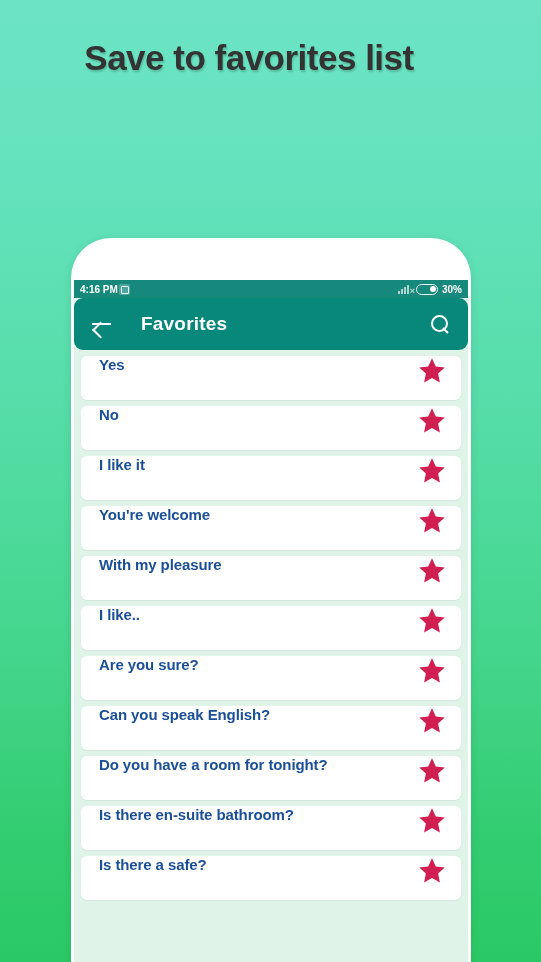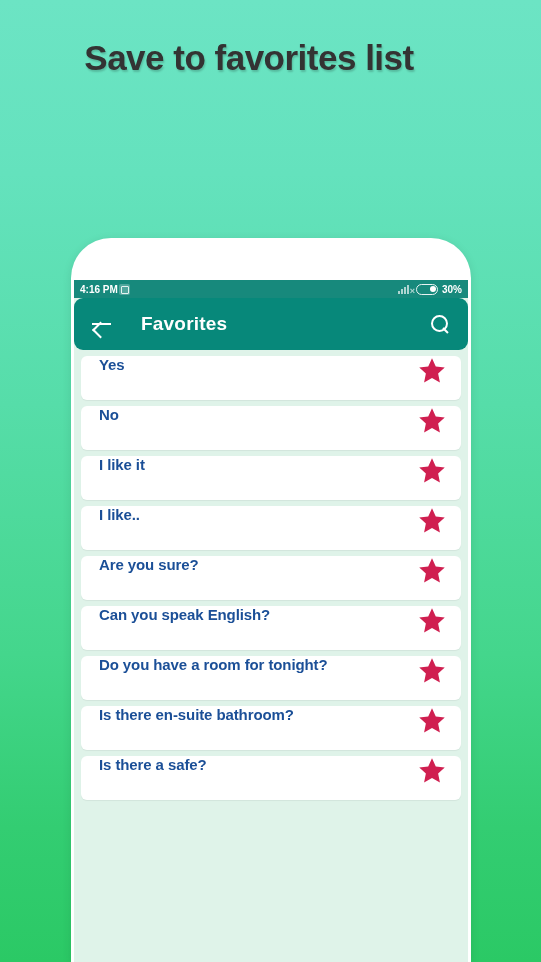--- a/index.html
+++ b/index.html
@@ -274,20 +274,36 @@
         </div>
         <div class="list-item">
           <span class="item-label">I like it</span>
           <span class="star">
             <svg width="30" height="30" viewBox="0 0 24 24" aria-hidden="true">
               <path d="M12 1.8l3.02 6.52 7.18.86-5.3 4.9 1.43 7.06L12 17.6 5.67 21.14 7.1 14.08 1.8 9.18l7.18-.86z" fill="#d01f50"></path>
             </svg>
           </span>
         </div>
         <div class="list-item">
+          <span class="item-label">You're welcome</span>
+          <span class="star">
+            <svg width="30" height="30" viewBox="0 0 24 24" aria-hidden="true">
+              <path d="M12 1.8l3.02 6.52 7.18.86-5.3 4.9 1.43 7.06L12 17.6 5.67 21.14 7.1 14.08 1.8 9.18l7.18-.86z" fill="#d01f50"></path>
+            </svg>
+          </span>
+        </div>
+        <div class="list-item">
+          <span class="item-label">With my pleasure</span>
+          <span class="star">
+            <svg width="30" height="30" viewBox="0 0 24 24" aria-hidden="true">
+              <path d="M12 1.8l3.02 6.52 7.18.86-5.3 4.9 1.43 7.06L12 17.6 5.67 21.14 7.1 14.08 1.8 9.18l7.18-.86z" fill="#d01f50"></path>
+            </svg>
+          </span>
+        </div>
+        <div class="list-item">
           <span class="item-label">I like..</span>
           <span class="star">
             <svg width="30" height="30" viewBox="0 0 24 24" aria-hidden="true">
               <path d="M12 1.8l3.02 6.52 7.18.86-5.3 4.9 1.43 7.06L12 17.6 5.67 21.14 7.1 14.08 1.8 9.18l7.18-.86z" fill="#d01f50"></path>
             </svg>
           </span>
         </div>
         <div class="list-item">
           <span class="item-label">Are you sure?</span>
           <span class="star">

